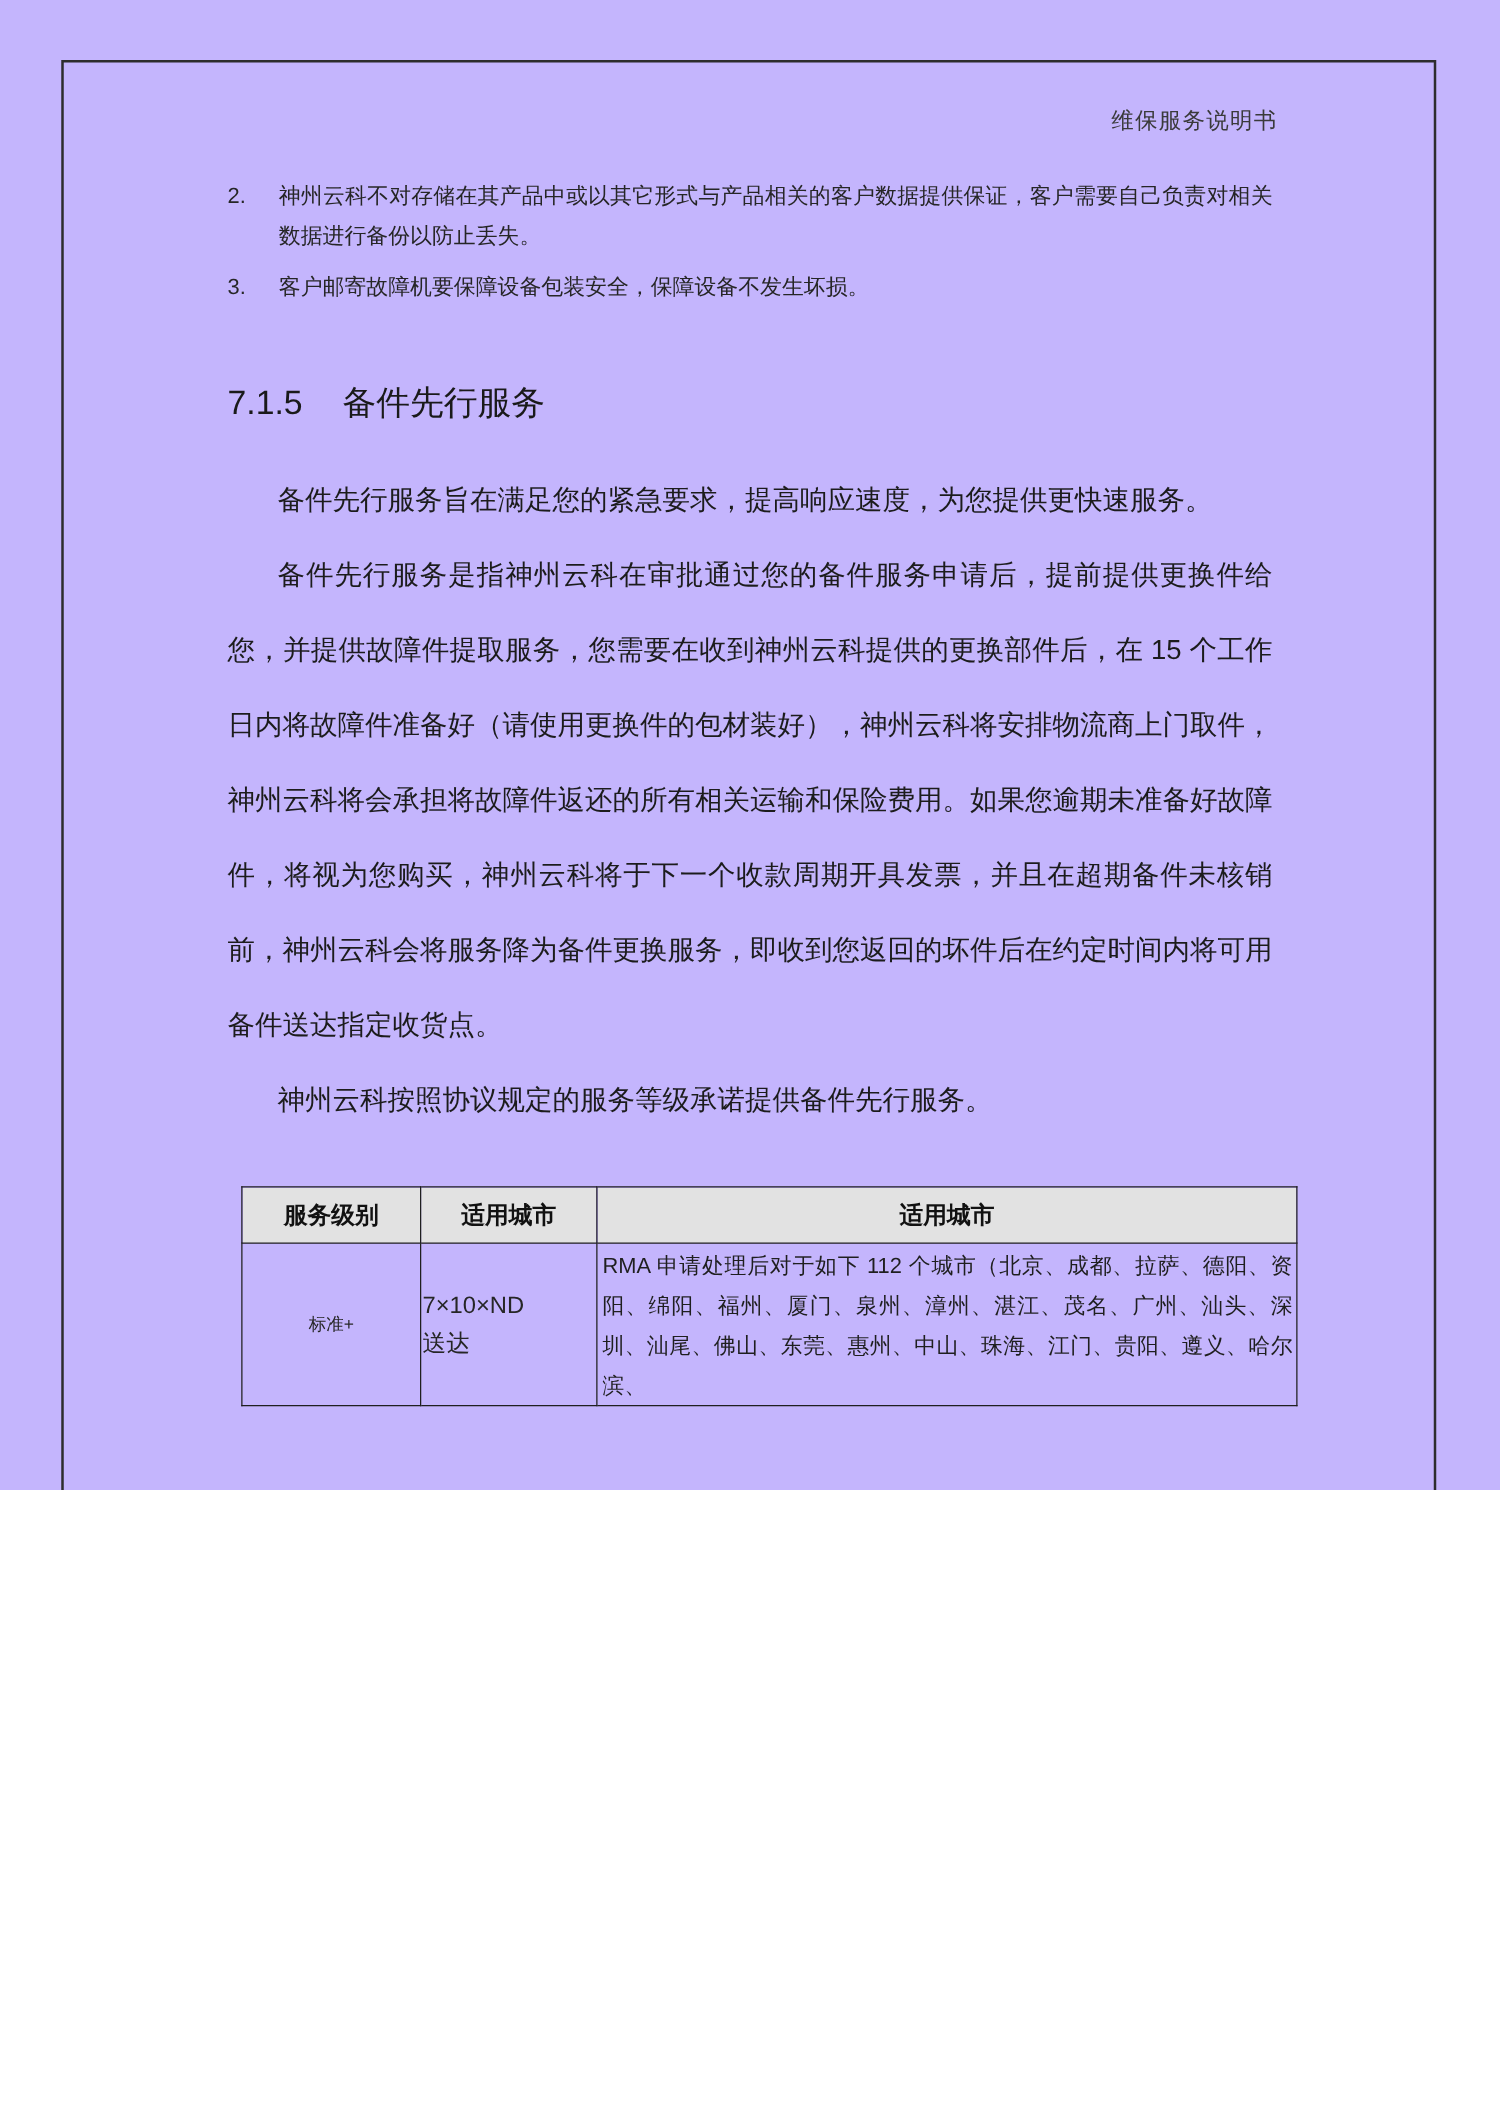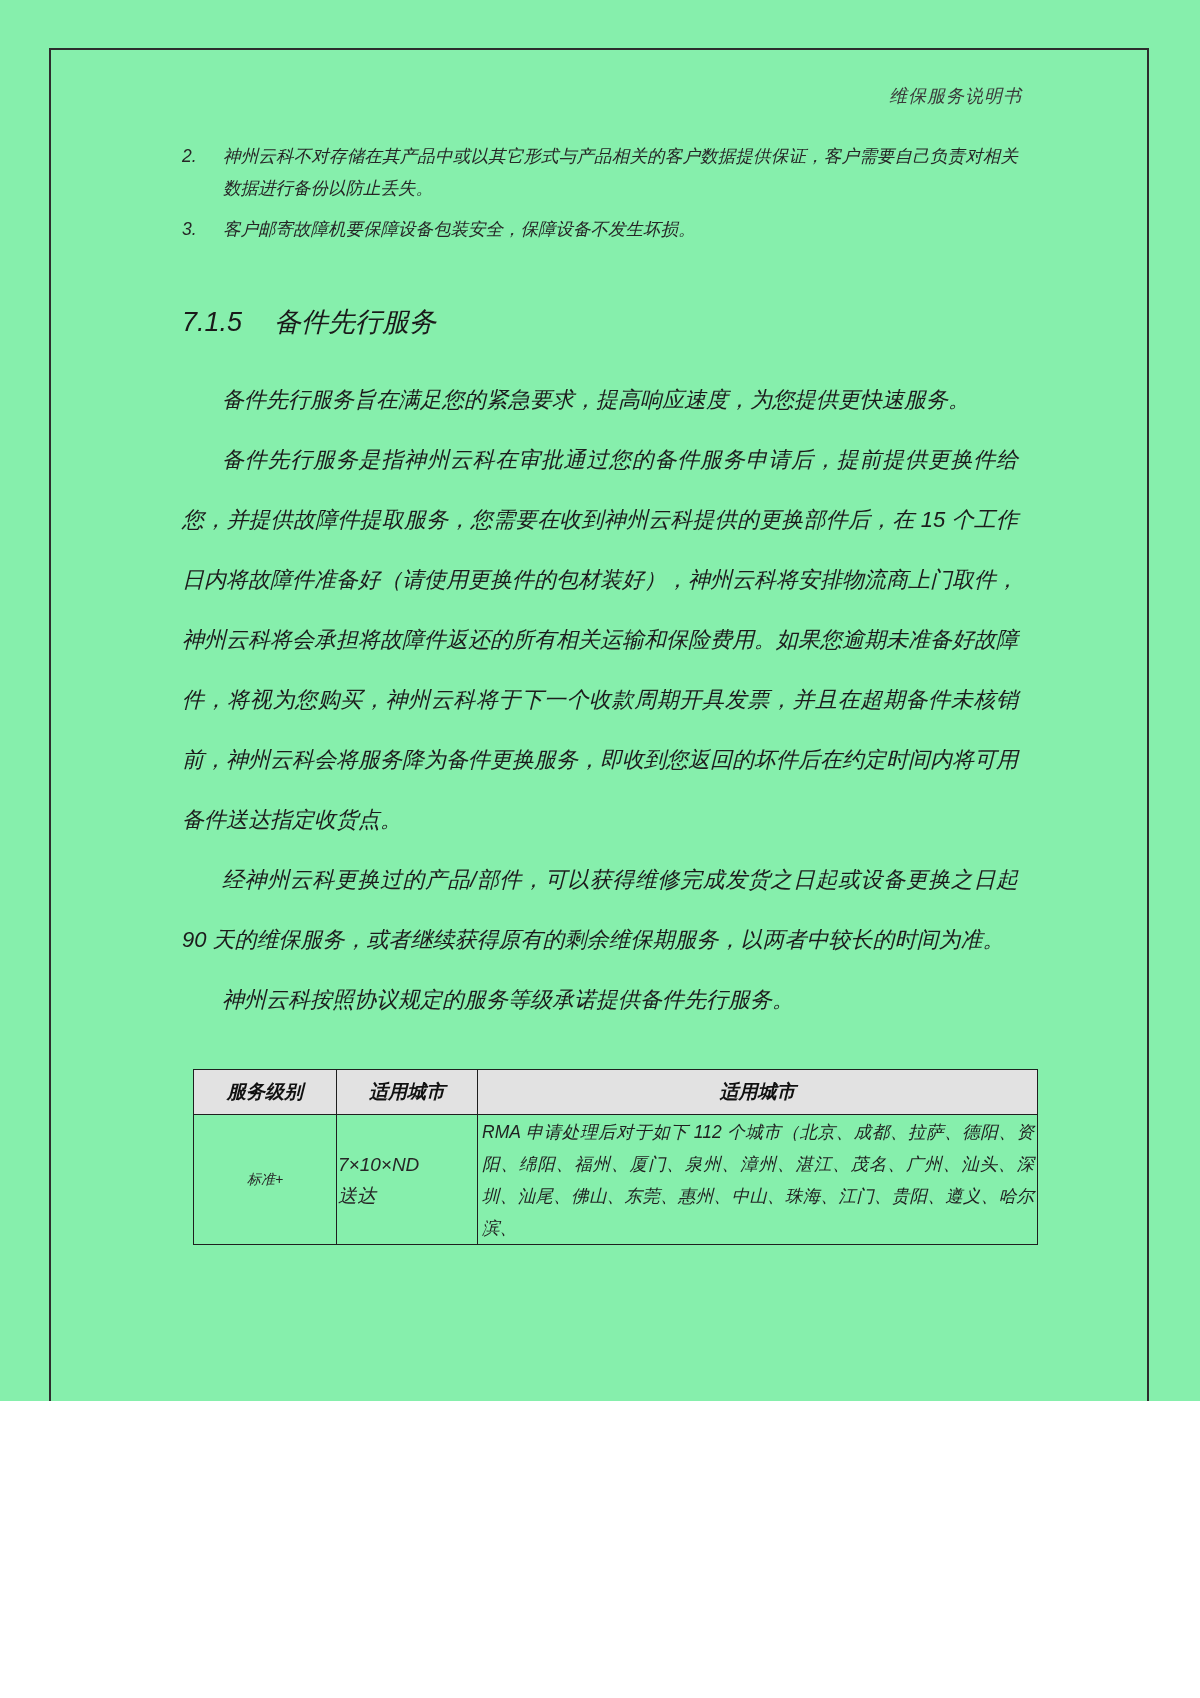--- a/index.html
+++ b/index.html
@@ -3,26 +3,25 @@
 <meta charset="utf-8">
 <style>
   html, body {
     margin: 0;
     padding: 0;
     background: #ffffff;
   }
   .page {
     position: relative;
     width: 1200px;
-    height: 1401px;
-    background: #86efac;
+    height: 1192px;
+    background: #c4b5fd;
     font-family: "Liberation Sans", "DejaVu Sans", sans-serif;
     color: #1c1c1c;
     overflow: hidden;
-    font-style: italic;
   }
   .border-frame {
     position: absolute;
     left: 49px;
     top: 48px;
     width: 1100px;
     height: 1600px;
     border: 2px solid #2d2d2d;
     box-sizing: border-box;
     pointer-events: none;
@@ -173,21 +172,20 @@
     </div>
 
     <div class="section-heading">
       <span class="sec-num">7.1.5</span>
       <span class="sec-title">备件先行服务</span>
     </div>
 
     <div class="paragraphs">
       <p>备件先行服务旨在满足您的紧急要求，提高响应速度，为您提供更快速服务。</p>
       <p>备件先行服务是指神州云科在审批通过您的备件服务申请后，提前提供更换件给您，并提供故障件提取服务，您需要在收到神州云科提供的更换部件后，在 15 个工作日内将故障件准备好（请使用更换件的包材装好），神州云科将安排物流商上门取件， 神州云科将会承担将故障件返还的所有相关运输和保险费用。如果您逾期未准备好故障件，将视为您购买，神州云科将于下一个收款周期开具发票，并且在超期备件未核销前，神州云科会将服务降为备件更换服务，即收到您返回的坏件后在约定时间内将可用备件送达指定收货点。</p>
-      <p>经神州云科更换过的产品/部件，可以获得维修完成发货之日起或设备更换之日起 90 天的维保服务，或者继续获得原有的剩余维保期服务，以两者中较长的时间为准。</p>
       <p>神州云科按照协议规定的服务等级承诺提供备件先行服务。</p>
     </div>
 
 
     <table class="service-table">
       <colgroup>
         <col style="width:143px">
         <col style="width:141px">
         <col style="width:560px">
       </colgroup>

